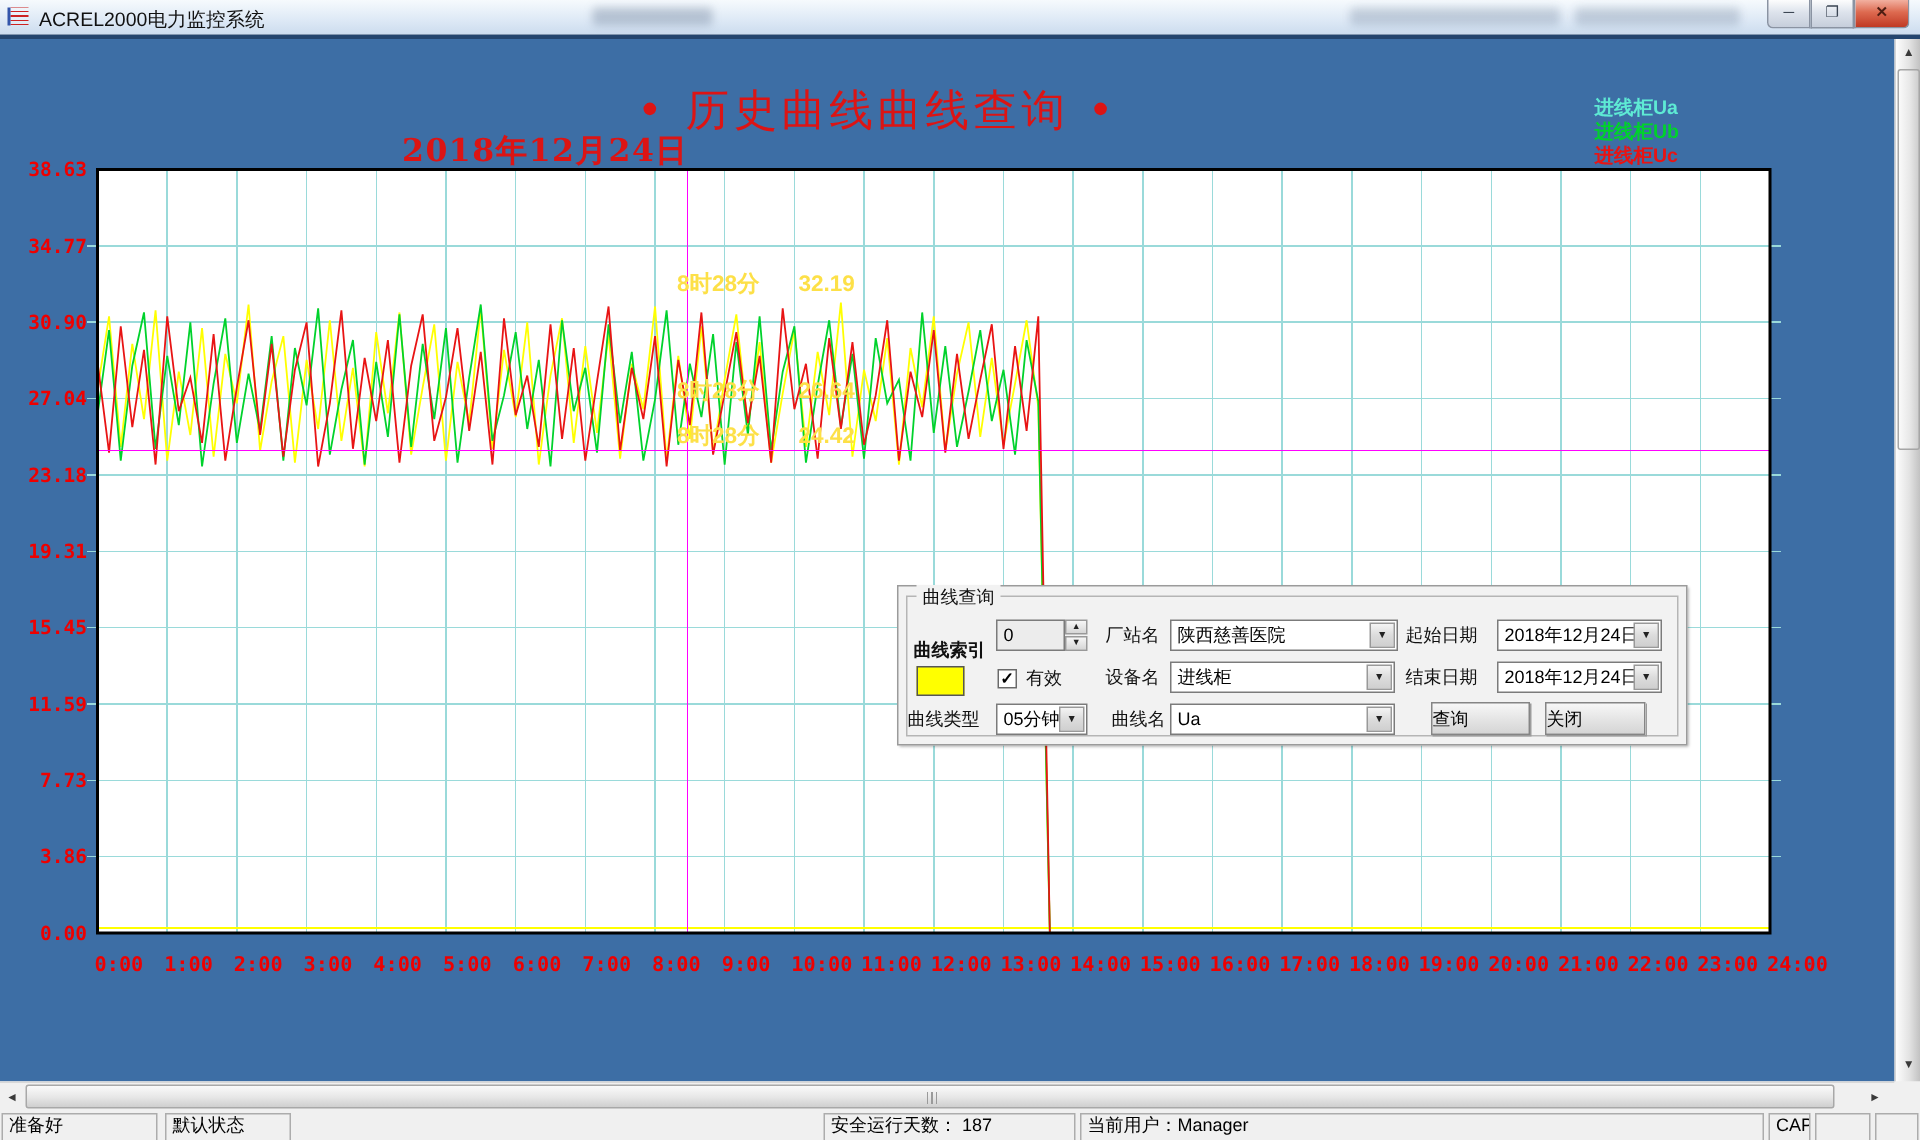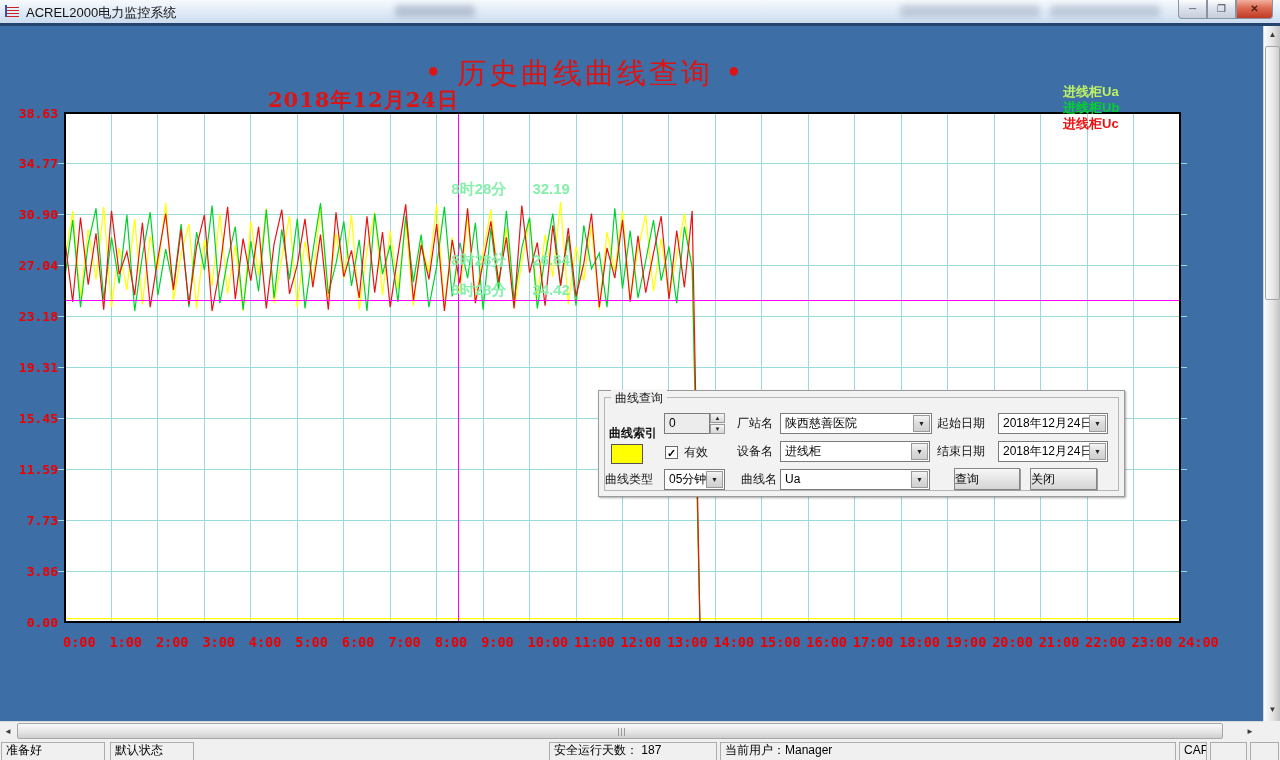--- a/index.html
+++ b/index.html
@@ -28,21 +28,21 @@
   
   .main { position:absolute; left:0; top:26px; width:1263px; height:695px; background:#3d6ea5; overflow:hidden; }
   #chart-svg { position:absolute; left:0; top:0; }
   .ax { font-family:"DejaVu Sans Mono",monospace; font-weight:bold; font-size:13px; fill:#ee0000; }
   .ax-x { font-size:13.5px; }
   .chart-title { position:absolute; left:360px; top:28px; width:450px; text-align:center;
     font-family:"DejaVu Serif",serif; font-size:29px; letter-spacing:3px; color:#dc1414; white-space:nowrap; }
   .chart-date { position:absolute; left:268px; top:60px; font-family:"DejaVu Serif",serif;
     font-weight:bold; font-size:21px; color:#dc1414; letter-spacing:1px; }
   .legend { position:absolute; left:1063px; top:38px; font-size:13px; font-weight:bold; line-height:16px; }
-  .anno { position:absolute; font-size:15px; font-weight:bold; color:#86efac; white-space:nowrap; z-index:3; }
+  .anno { position:absolute; font-size:15px; font-weight:bold; color:#fde047; white-space:nowrap; z-index:3; }
   .anno .anno-value { margin-left:26px; }
 
   
   .dialog { position:absolute; left:598px; top:364px; width:527px; height:107px;
     background:#f2f2f2; border:1px solid #9b9b9b; box-shadow:1px 1px 2px rgba(0,0,0,.35); z-index:5; font-size:12px; }
   .groupbox { position:absolute; left:5px; top:6px; right:5px; bottom:5px; border:1px solid #b5b5b5; }
   .groupbox-label { position:absolute; left:12px; top:-1px; background:#f2f2f2; padding:0 4px; font-size:12px; color:#111; }
   .dlabel { position:absolute; color:#111; line-height:21px; white-space:nowrap; }
   .field { position:absolute; height:21px; background:#fff; border:1px solid #7b7b7b; line-height:19px; padding-left:4px;
     color:#000; overflow:hidden; white-space:nowrap; }
@@ -193,21 +193,21 @@
         <text x="1038.625" y="621" text-anchor="start" class="ax ax-x">21:00</text>
         <text x="1085.0833333333335" y="621" text-anchor="start" class="ax ax-x">22:00</text>
         <text x="1131.5416666666667" y="621" text-anchor="start" class="ax ax-x">23:00</text>
         <text x="1178" y="621" text-anchor="start" class="ax ax-x">24:00</text>
       </svg>
 
     <div class="chart-title">• 历史曲线曲线查询 •</div>
     <div class="chart-date">2018年12月24日</div>
 
     <div class="legend">
-      <div style="color: #bef264; margin-top: 20px;">进线柜Ua</div>
+      <div style="color: #5eead4;">进线柜Ua</div>
       <div style="color: rgb(0, 210, 44);">进线柜Ub</div>
       <div style="color: rgb(232, 20, 20);">进线柜Uc</div>
     </div>
 
     <div class="anno" style="left: 451.347px; top: 153.5px;">
       <span class="anno-time">8时28分</span><span class="anno-value">32.19</span>
     </div>
     <div class="anno" style="left: 451.347px; top: 225.311px;">
       <span class="anno-time">8时28分</span><span class="anno-value">26.64</span>
     </div>

